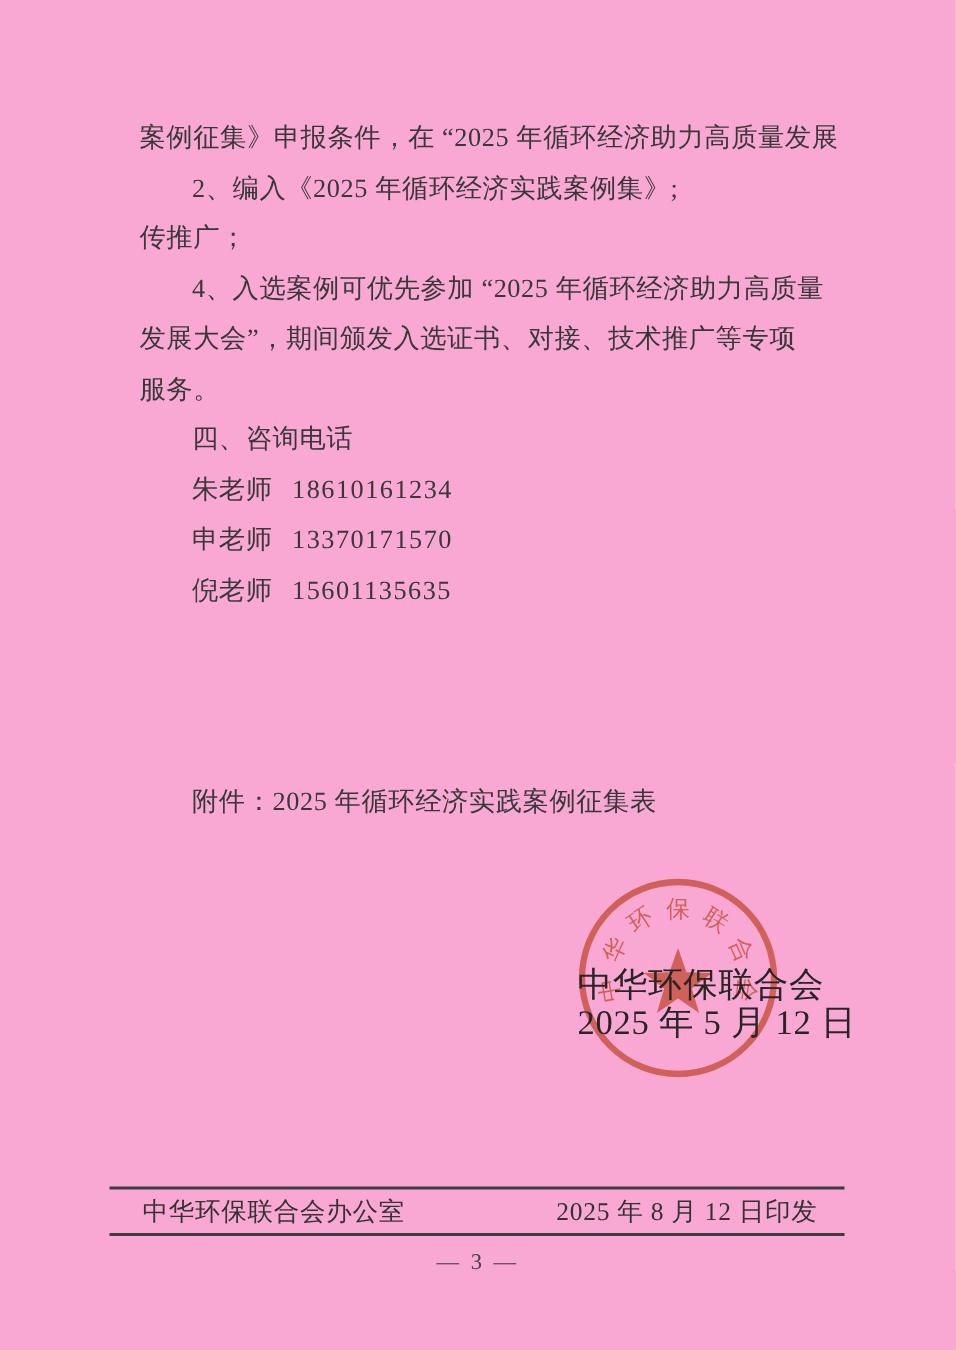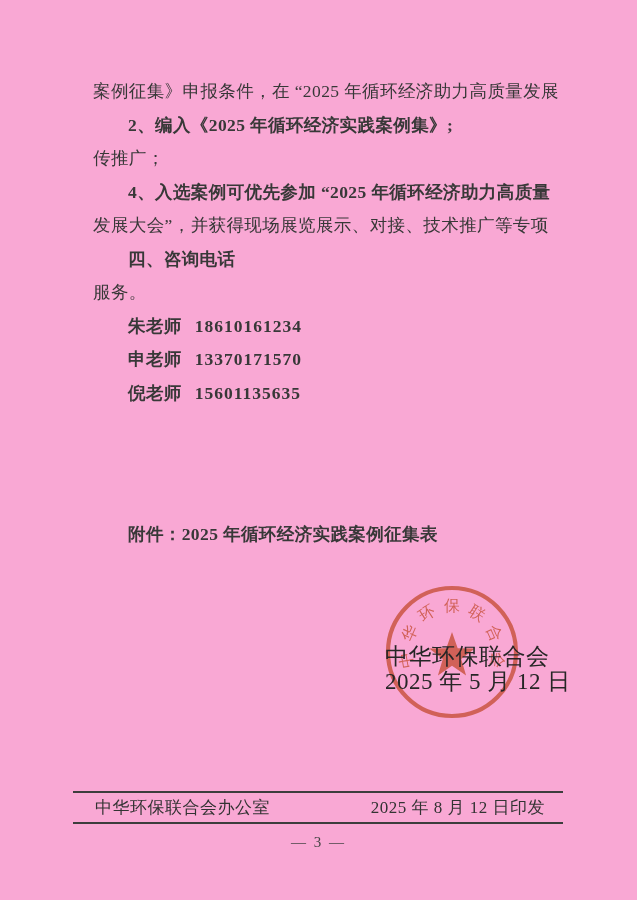--- a/index.html
+++ b/index.html
@@ -21,21 +21,21 @@
     width:456px;
   }
   .line{
     height:33.5px;
     line-height:33.5px;
     font-size:17.5px;
     letter-spacing:0.4px;
     white-space:nowrap;
     color:#383838;
   }
-  .indent{ text-indent:35px;font-weight:bold; }
+  .indent{ text-indent:35px; }
   .contact .phone{ margin-left:13px; letter-spacing:1px;text-align:right; }
   .attachment{
     position:absolute;
     left:93px;top:506px;
     width:456px;
     margin-top:12px;
   }
   .signature-block{
     position:absolute;
     left:385px;top:644px;
@@ -83,23 +83,23 @@
 </head>
 <body>
 
 <div class="page">
 
   <div class="body-text">
     <div class="line">案例征集》申报条件，在 “2025 年循环经济助力高质量发展</div>
     <div class="line indent">2、编入《2025 年循环经济实践案例集》;</div>
     <div class="line">传推广；</div>
     <div class="line indent">4、入选案例可优先参加 “2025 年循环经济助力高质量</div>
-    <div class="line">发展大会”，并获得现场展览展示、对接、技术推广等专项</div>
+    <div class="line">发展大会”，期间颁发入选证书、对接、技术推广等专项</div>
+    <div class="line">服务。</div>
     <div class="line indent">四、咨询电话</div>
-    <div class="line">服务。</div>
     <div class="line indent contact">
       <span>朱老师</span><span class="phone">18610161234</span>
     </div>
     <div class="line indent contact">
       <span>申老师</span><span class="phone">13370171570</span>
     </div>
     <div class="line indent contact">
       <span>倪老师</span><span class="phone">15601135635</span>
     </div>
   </div>

